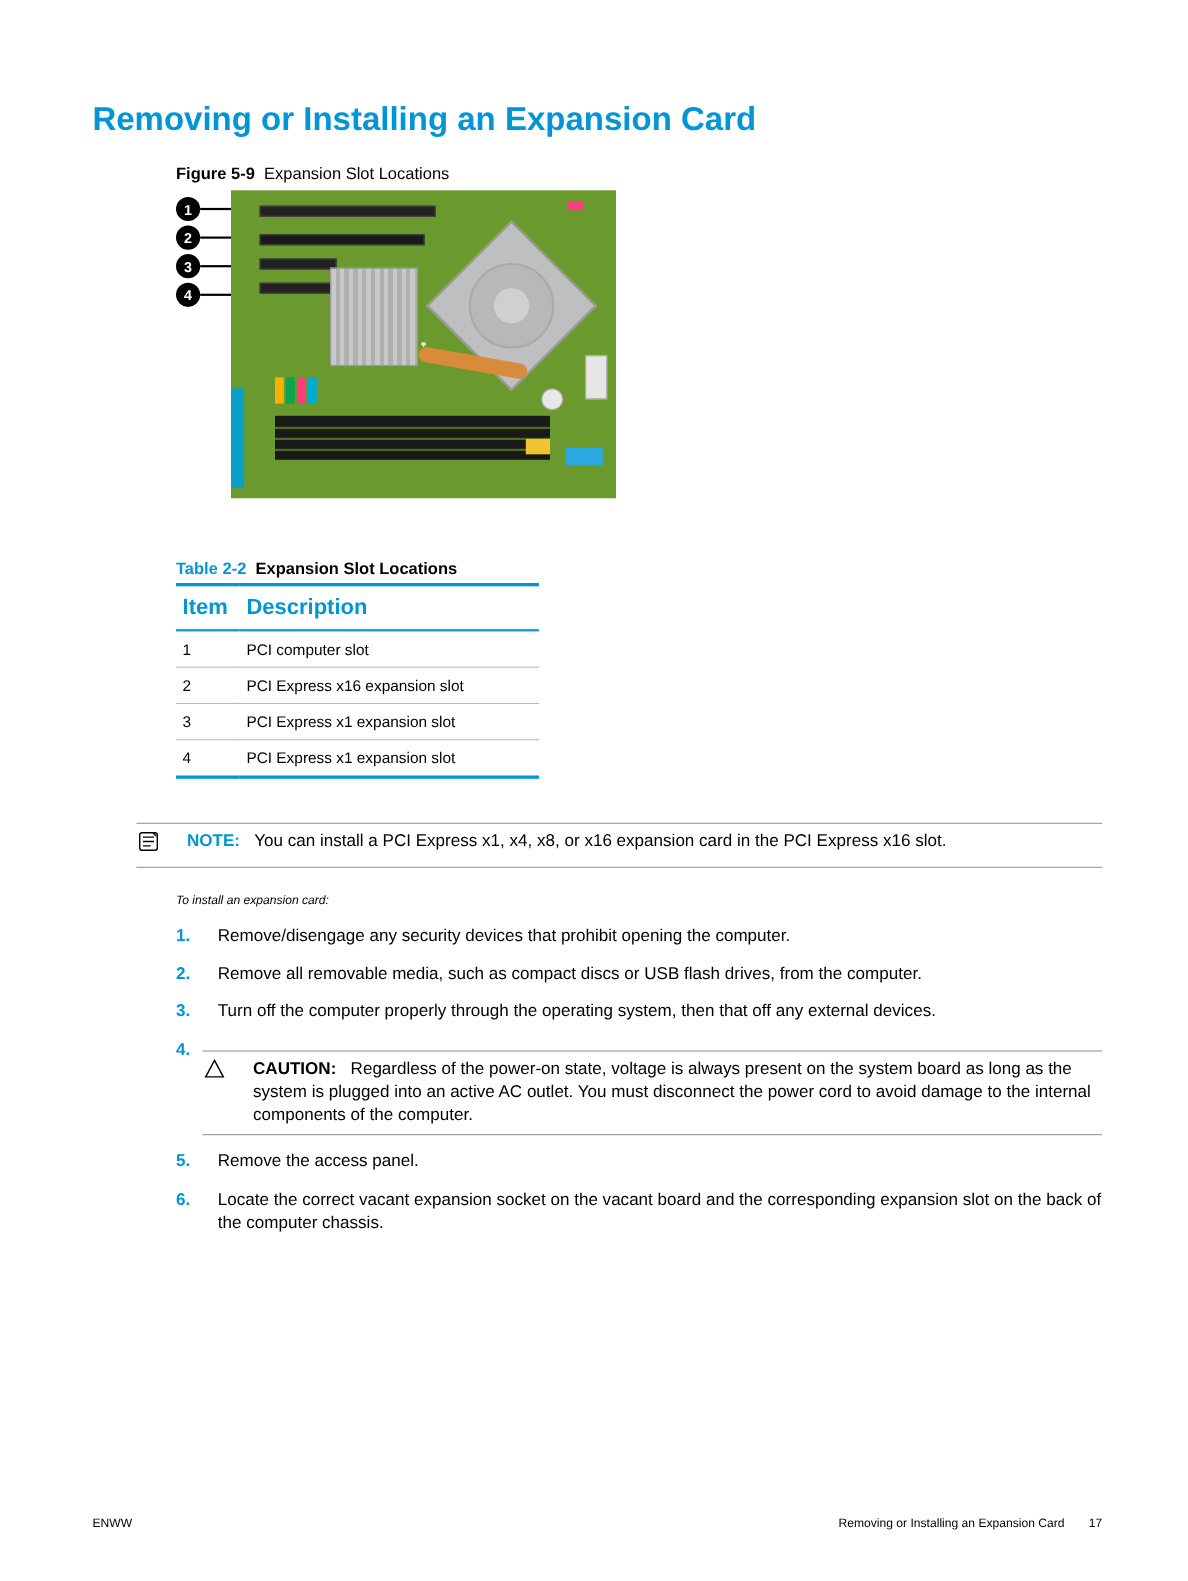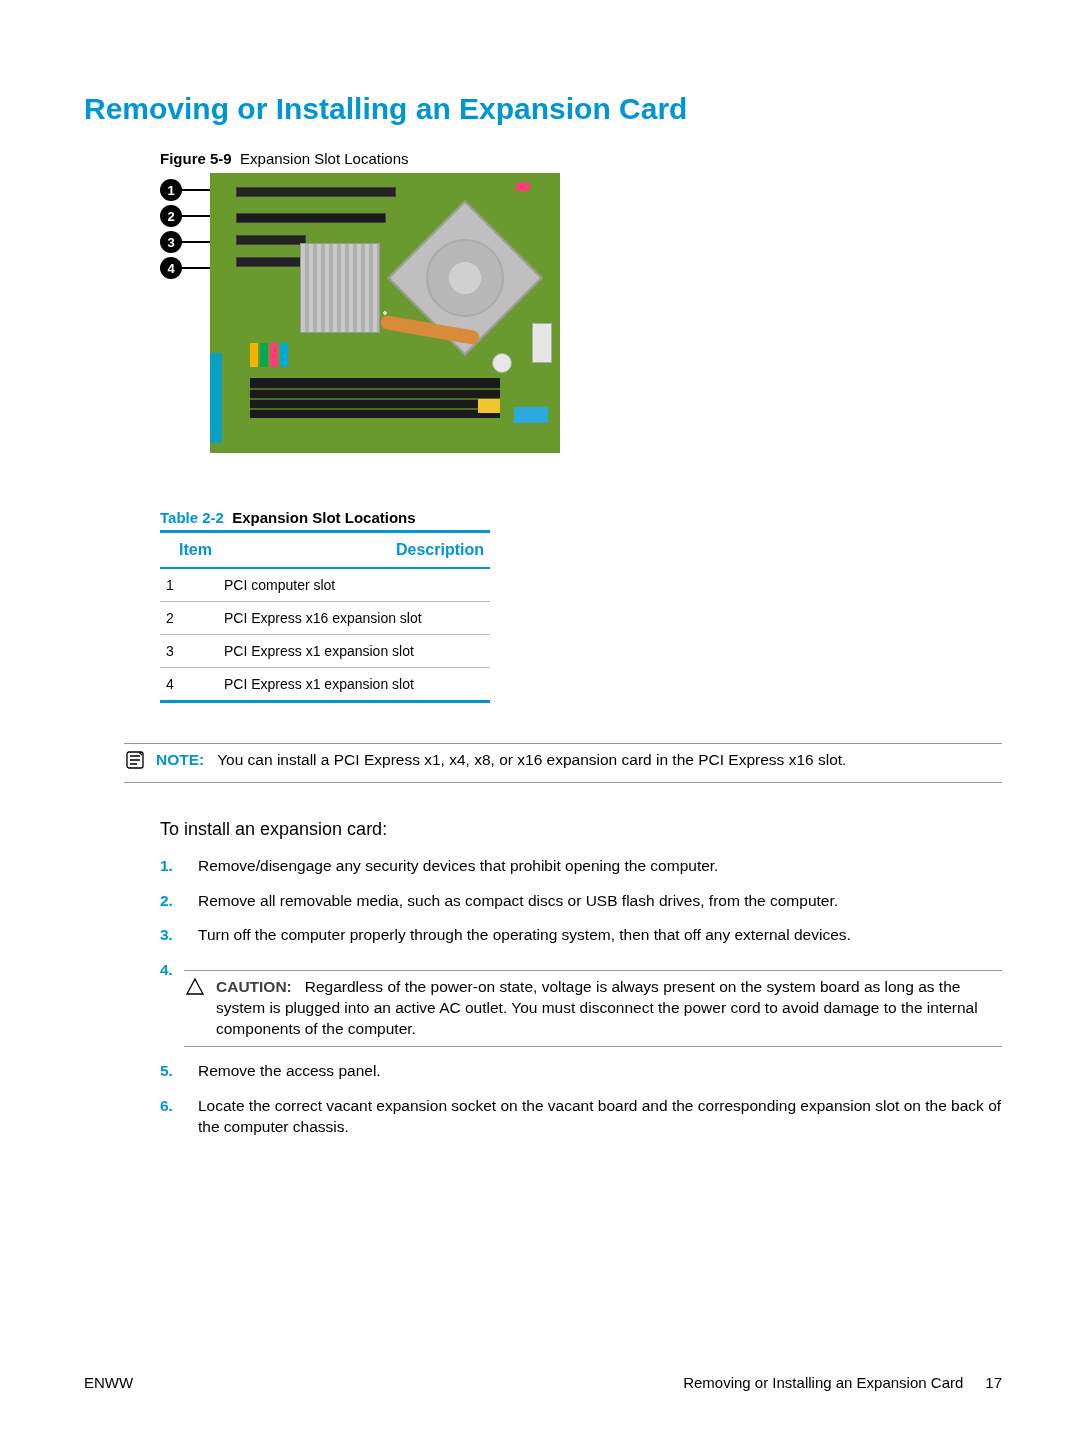--- a/index.html
+++ b/index.html
@@ -140,58 +140,58 @@
   .tbl-title { font-size: 15px; margin-bottom: 4px; }
   .tbl-title .tlabel{ font-weight:bold; color:#0096d6;}
   .tbl-title .tdesc{ font-weight:bold; }
   table.slots {
     width: 100%;
     border-collapse: collapse;
     border-top: 3px solid #0096d6;
     border-bottom: 3px solid #0096d6;
   }
   table.slots th {
-    text-align: right;
+    text-align: left;
     color: #0096d6;
-    font-size: 16px;
+    font-size: 20px;
     font-weight: bold;
     padding: 8px 6px;
     border-bottom: 2px solid #0096d6;
   }
   table.slots td {
     font-size: 14px;
     padding: 8px 6px;
     border-bottom: 1px solid #bbb;
   }
   table.slots tr:last-child td { border-bottom: none; }
   table.slots th:first-child, table.slots td:first-child { width: 58px; }
 
   
   .admon {
     border-top: 1px solid #999;
     border-bottom: 1px solid #999;
     padding: 6px 0;
     font-size: 15.5px;
     line-height: 1.35;
     display: flex;
-    gap: 10px;
+    gap: 24px;
     margin-top: 40px;
   }
   .admon .ico {
     width: 22px;
     flex: 0 0 22px;
     text-align: center;
     font-size: 16px;
   }
   .admon .label { font-weight: bold; }
   .admon.note .label { color: #0096d6; }
-  .admon.caution .label { color: #404040; }
+  .admon.caution .label { color: #000000; }
   .admon.caution { margin-top: 4px; }
 
-  .para { font-size: 18px; margin-top: 36px; }
+  .para { font-size: 11px; margin-top: 24px; font-style: italic; }
 
   ol.steps {
     list-style: none;
     margin-top: 16px;
     font-size: 15.5px;
   }
   ol.steps > li {
     display: flex;
     gap: 14px;
     margin-bottom: 14px;
@@ -202,21 +202,21 @@
     font-weight: bold;
     flex: 0 0 24px;
   }
   ol.steps .step-body { flex: 1; }
 
   
   .footer {
     position: absolute;
     left: 84px; right: 78px;
     bottom: 46px;
-    font-size: 15px;
+    font-size: 11px;
     display: flex;
     justify-content: space-between;
     align-items: flex-end;
   }
   .footer .right { display:flex; gap:22px; }
 </style>
 </head>
 <body>
 
 <h1 class="section-title hp-blue">Removing or Installing an Expansion Card</h1>

